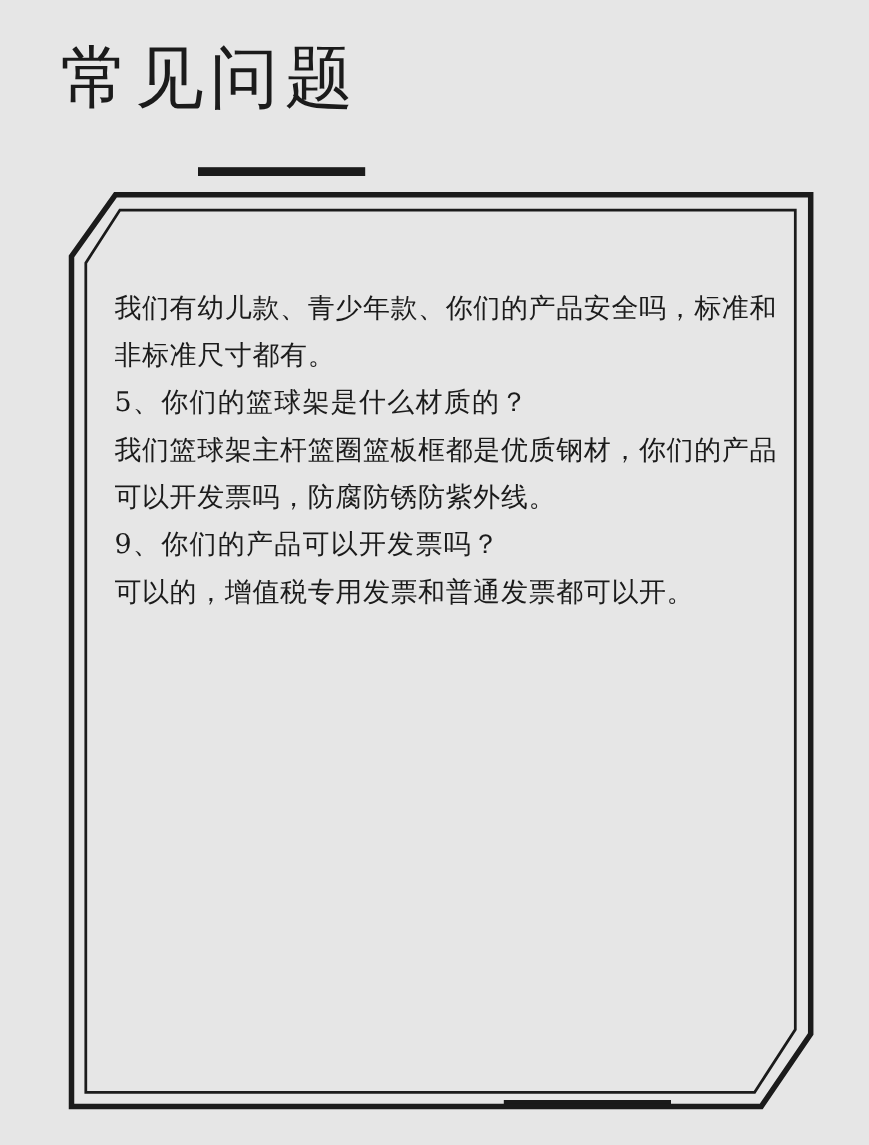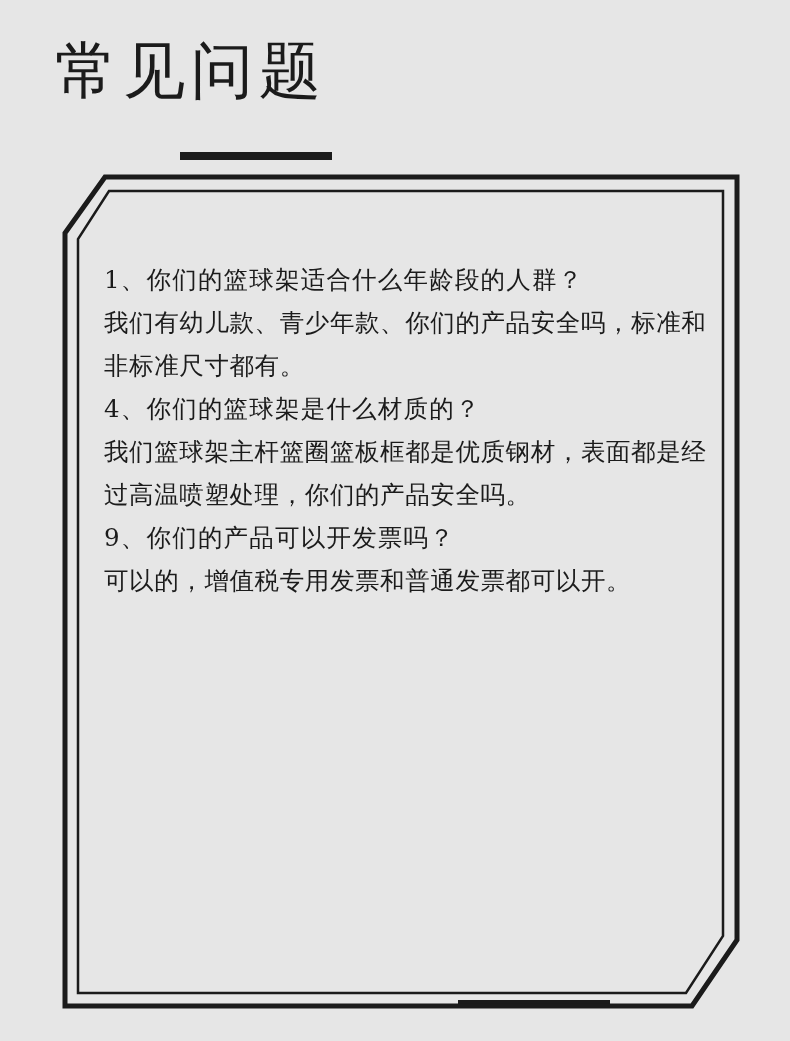--- a/index.html
+++ b/index.html
@@ -107,27 +107,26 @@
 
       <path d="M 58 17 L 690 17 L 690 780 L 645 846 L 18 846 L 18 73 Z" fill="none" stroke="#1b1b1b" stroke-width="5"></path>
 
       <path d="M 62 31 L 676 31 L 676 776 L 639 833 L 31 833 L 31 79 Z" fill="none" stroke="#1b1b1b" stroke-width="2.5"></path>
     </svg>
   </div>
 
   <div class="faq">
 
     <div class="faq-item">
-      <p class="q">1、你们的篮球架适合什么年龄段的人群？</p>
       <p class="a">我们有幼儿款、青少年款、你们的产品安全吗，标准和非标准尺寸都有。</p>
     </div>
 
     <div class="faq-item">
-      <p class="q">4、你们的篮球架是什么材质的？</p>
-      <p class="a">我们篮球架主杆篮圈篮板框都是优质钢材，表面都是经过高温喷塑处理，你们的产品安全吗。</p>
+      <p class="q">5、你们的篮球架是什么材质的？</p>
+      <p class="a">我们篮球架主杆篮圈篮板框都是优质钢材，你们的产品可以开发票吗，防腐防锈防紫外线。</p>
     </div>
 
     <div class="faq-item">
       <p class="q">9、你们的产品可以开发票吗？</p>
       <p class="a">可以的，增值税专用发票和普通发票都可以开。</p>
     </div>
 
 
   </div>
 

